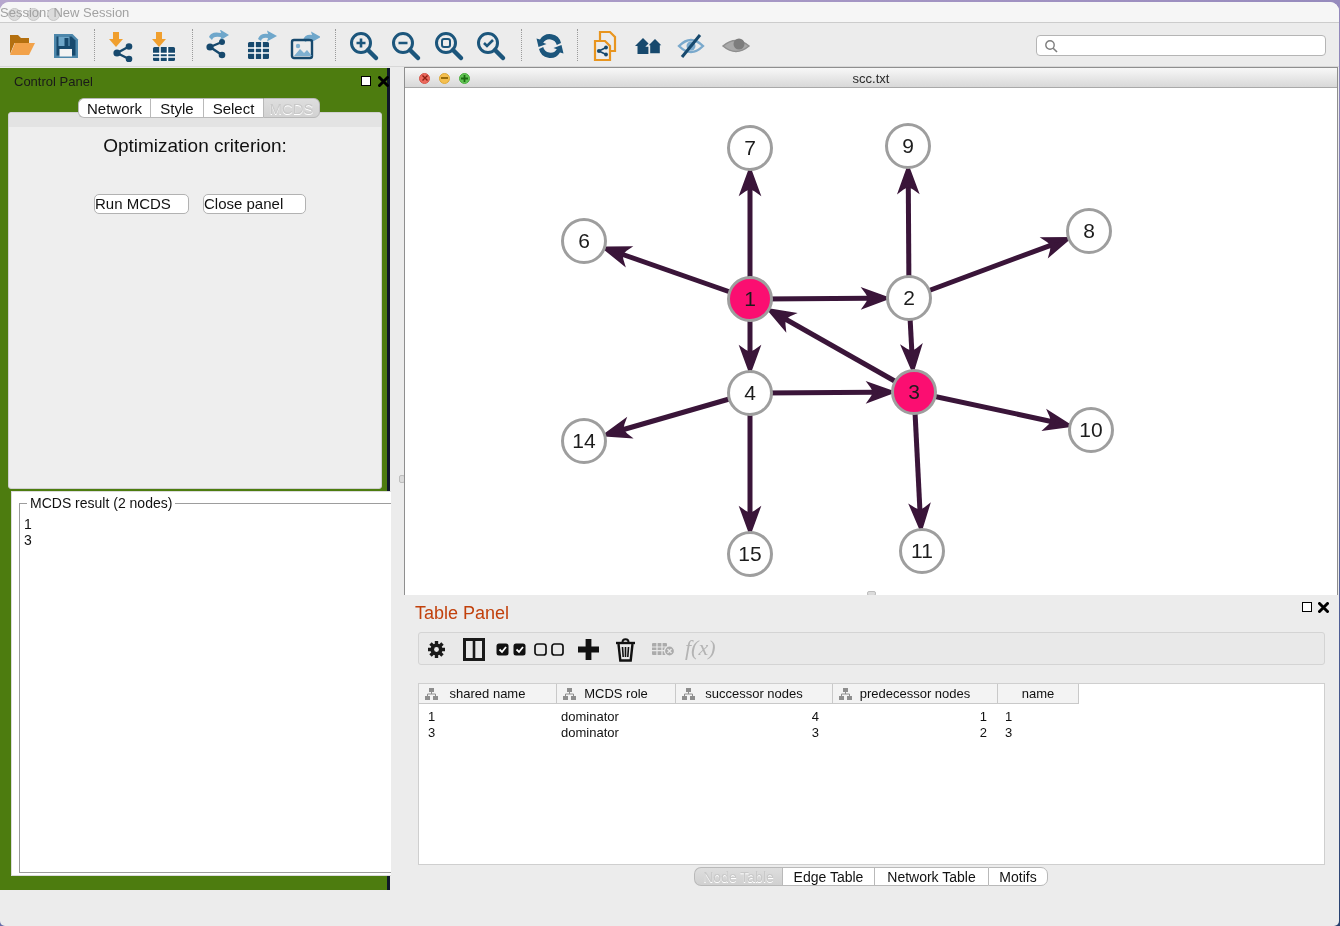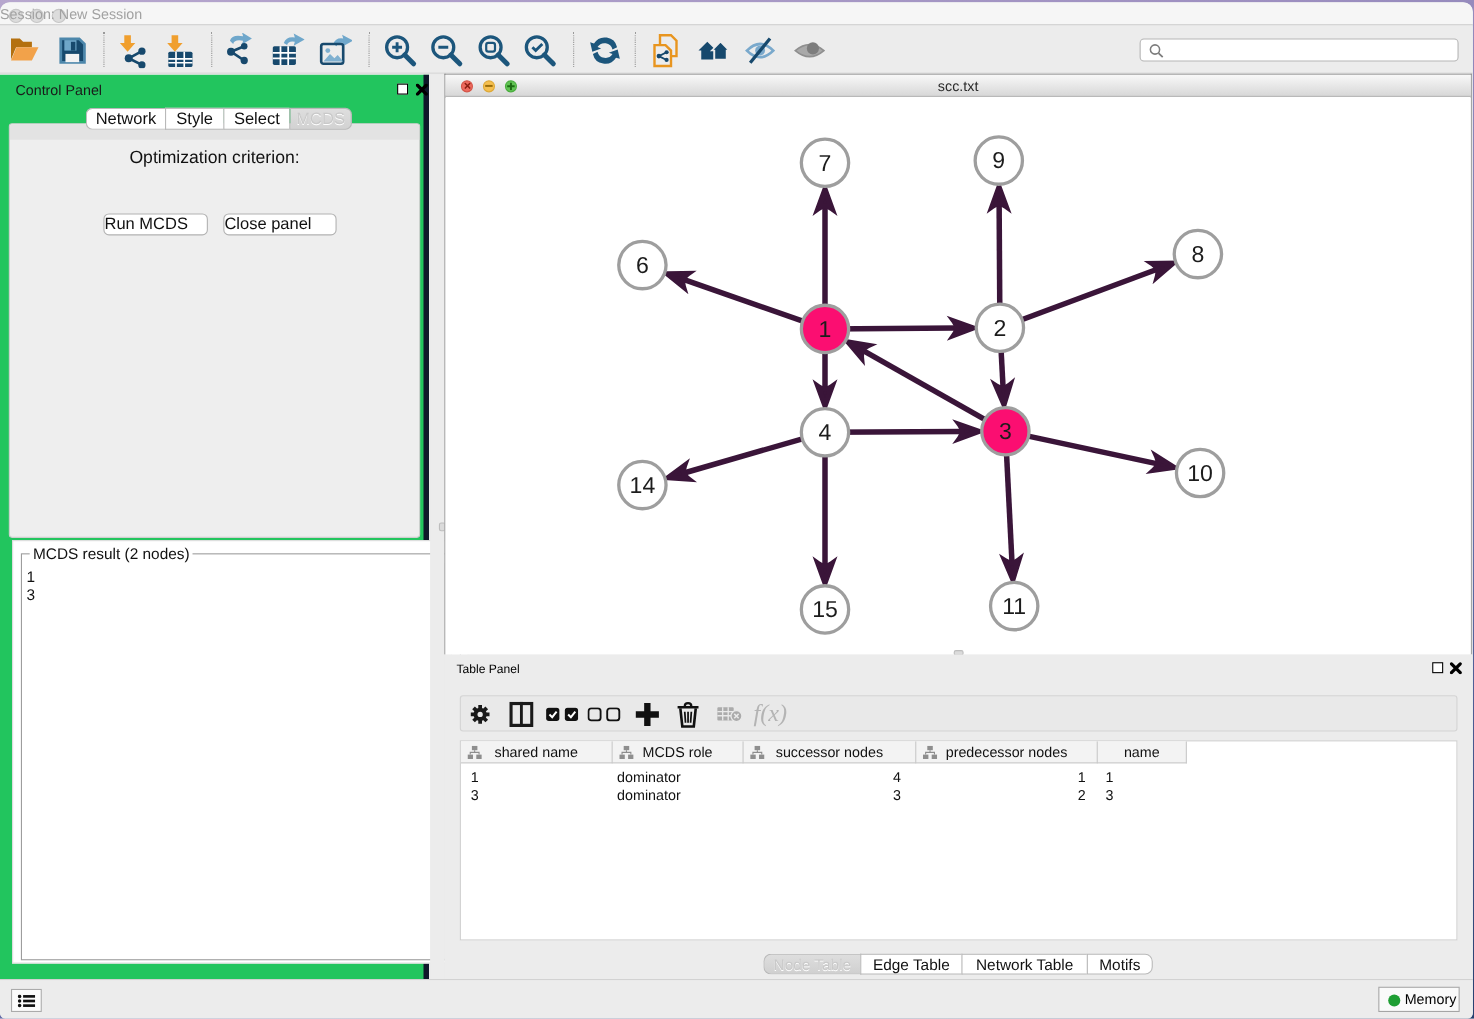--- a/index.html
+++ b/index.html
@@ -9,53 +9,53 @@
 
 #titlebar{position:absolute;left:0;top:0;right:0;height:21px;background:#f6f6f6;border-bottom:1px solid #ccc}
 .tl{position:absolute;top:6px;width:13px;height:13px;border-radius:50%;background:#dcdcdc;border:1px solid #c6c6c6}
 #apptitle{position:absolute;left:0;right:0;top:3px;font-size:13px;color:#a2a2a2}
 
 #toolbar{position:absolute;left:0;top:22px;right:0;height:43px;background:#ececec;border-bottom:1px solid #d8d8d8}
 .tbsep{position:absolute;top:5px;height:32px;width:0;border-left:1px dotted #9a9a9a}
 .tbi{position:absolute;top:6px}
 #search{position:absolute;right:13px;top:11px;width:290px;height:21px;background:#fff;border:1px solid #b5b5b5;border-radius:4px}
 
-#cpanel{position:absolute;left:0;top:66px;width:390px;bottom:36px;background:#22c55e;border-right:5px solid #0f172a}
+#cpanel{position:absolute;left:0;top:66px;width:390px;bottom:36px;background:#4d7c0f;border-right:3px solid #0f172a}
 #cptitle{position:absolute;left:14px;top:6px;font-size:13px;color:#1a1a1a}
 .fbox{position:absolute;top:8px;width:10px;height:10px;border:1.6px solid #000;background:#fff}
 .fx{position:absolute;top:5px;font-size:13px;font-weight:bold;color:#000}
 #tabpane{position:absolute;left:8px;top:44px;width:374px;height:377px;background:#eee;border:1px solid #cfcfcf;border-radius:3px}
 #tabpane .band{position:absolute;left:0;top:0;right:0;height:14px;background:#e3e3e3;border-radius:3px 3px 0 0}
 #cptabs{position:absolute;left:78px;top:30px;height:20px;display:flex}
 .cptab{height:20px;line-height:19px;font-size:15px;color:#111;text-align:center;background:#fff;border:1px solid #b9b9b9;border-right:none;padding:0 14px}
 .cptab.first{border-radius:6px 0 0 6px}
 .cptab.sel{background:linear-gradient(#dedede,#d2d2d2);color:#c9c9c9;text-shadow:0 1px 0 #fff;border-right:1px solid #b9b9b9;border-radius:0 6px 6px 0}
-#optlabel{position:absolute;left:0;width:390px;top:67px;text-align:center;font-size:16px;color:#111}
+#optlabel{position:absolute;left:0;width:390px;top:67px;text-align:center;font-size:19px;color:#111}
 #dropdown{position:absolute;left:43px;top:93px;width:311px;height:20px;background:#fff;border:1px solid #b2b2b2;border-radius:4px;font-size:15px;line-height:18px;padding-left:14px;color:#111}
 .btn{position:absolute;top:126px;height:20px;background:#fff;border:1px solid #b2b2b2;border-radius:5px;font-size:15px;line-height:18px;color:#111}
 #mcdsres{position:absolute;left:11px;top:423px;bottom:14px;width:415px;background:#fff;border:1px solid #dcdcdc}
 #fldset{position:absolute;left:7px;top:11px;right:6px;bottom:2px;border:1px solid #9d9d9d}
 #fldlab{position:absolute;left:7px;top:-9px;background:#fff;font-size:14px;padding:0 3px;color:#111}
 #resbody{position:absolute;left:12px;top:25px;font-size:14px;color:#111;line-height:15.5px}
 #ressb{position:absolute;right:14px;top:20px;bottom:3px;width:8px;background:#f2f2f2;border:1px solid #e0e0e0}
 
 #vsplit{position:absolute;left:391px;top:66px;width:13px;bottom:36px;background:#ececec}
 .grip{position:absolute;background:#dbdbdb;border:1px solid #bdbdbd;border-radius:2px}
 
 #netframe{position:absolute;left:404px;top:65px;right:1px;height:528px;border:1px solid #8f8f8f;border-bottom:none;background:#fff}
 #nettitle{position:absolute;left:0;top:0;right:0;height:20px;background:linear-gradient(#f8f8f8,#d8d8d8);border-bottom:1px solid #a9a9a9}
 #nettitle span{position:absolute;left:0;right:0;top:3px;text-align:center;font-size:13px;color:#2a2a2a}
 .mtl{position:absolute;top:4.5px;width:11px;height:11px;border-radius:50%}
 #netcanvas{position:absolute;left:0;top:21px;right:0;bottom:0;background:#fff;overflow:hidden}
 .nlab{font-size:21px;fill:#1c1c1c}
 
 #tpanel{position:absolute;left:404px;top:593px;right:0;bottom:36px;background:#ececec}
-#tptitle{position:absolute;left:11px;top:8px;font-size:11px;color:#000000}
+#tptitle{position:absolute;left:11px;top:8px;font-size:18px;color:#c2410c}
 #ttoolbar{position:absolute;left:14px;top:37px;right:14px;height:33px;background:#e9e9e9;border:1px solid #d4d4d4;border-radius:3px}
-#ttable{position:absolute;left:14px;top:78px;right:14px;height:182px;background:#fff;border:1px solid #cfcfcf}
+#ttable{position:absolute;left:14px;top:88px;right:14px;height:182px;background:#fff;border:1px solid #cfcfcf}
 #thead{position:absolute;left:0;top:0;width:660px;height:20px;background:#f3f3f3;border-bottom:1px solid #c9c9c9}
 .th{position:absolute;top:0;height:20px;border-right:1px solid #c9c9c9;font-size:13px;color:#111;text-align:center;line-height:19px}
 .hicon{position:absolute;left:5px;top:4px}
 .td{position:absolute;font-size:13px;color:#111;height:16px;line-height:16px}
 #ttabs{position:absolute;left:290px;top:272px;height:19px;display:flex}
 .ttab{height:19px;line-height:18px;font-size:14px;color:#111;background:#fff;border:1px solid #b9b9b9;border-right:none;text-align:center;padding:0 13px}
 .ttab.sel{background:linear-gradient(#dedede,#d0d0d0);color:#c9c9c9;text-shadow:0 1px 0 #fff;border-radius:7px 0 0 7px}
 .ttab.last{border-right:1px solid #b9b9b9;border-radius:0 7px 7px 0}
 
 #statusbar{position:absolute;left:0;bottom:0;right:0;height:36px;background:#ececec;border-top:1px solid #d2d2d2}
@@ -382,28 +382,13 @@
   <div class="td" style="left:586px;top:41px">3</div>
  </div>
  <div id="ttabs">
   <div class="ttab sel" style="width:88px;padding:0">Node Table</div>
   <div class="ttab" style="width:92px;padding:0">Edge Table</div>
   <div class="ttab" style="width:114px;padding:0">Network Table</div>
   <div class="ttab last" style="width:60px;padding:0">Motifs</div>
  </div>
 </div>
 
-<div id="statusbar">
- <div id="listbtn">
-  <svg style="position:absolute;left:5px;top:4px" width="16" height="12" viewBox="0 0 16 12">
-   <g fill="#111">
-            <circle cx="1.8" cy="1.8" r="1.6"></circle>
-            <circle cx="1.8" cy="6" r="1.6"></circle>
-            <circle cx="1.8" cy="10.2" r="1.6"></circle>
-   <rect x="5" y="0.6" width="11" height="2.4"></rect>
-            <rect x="5" y="4.8" width="11" height="2.4"></rect>
-            <rect x="5" y="9" width="11" height="2.4"></rect>
-          </g>
-  </svg>
- </div>
- <div id="membtn"><div id="memdot"></div>Memory</div>
-</div>
 </div>
 
 </body></html>

